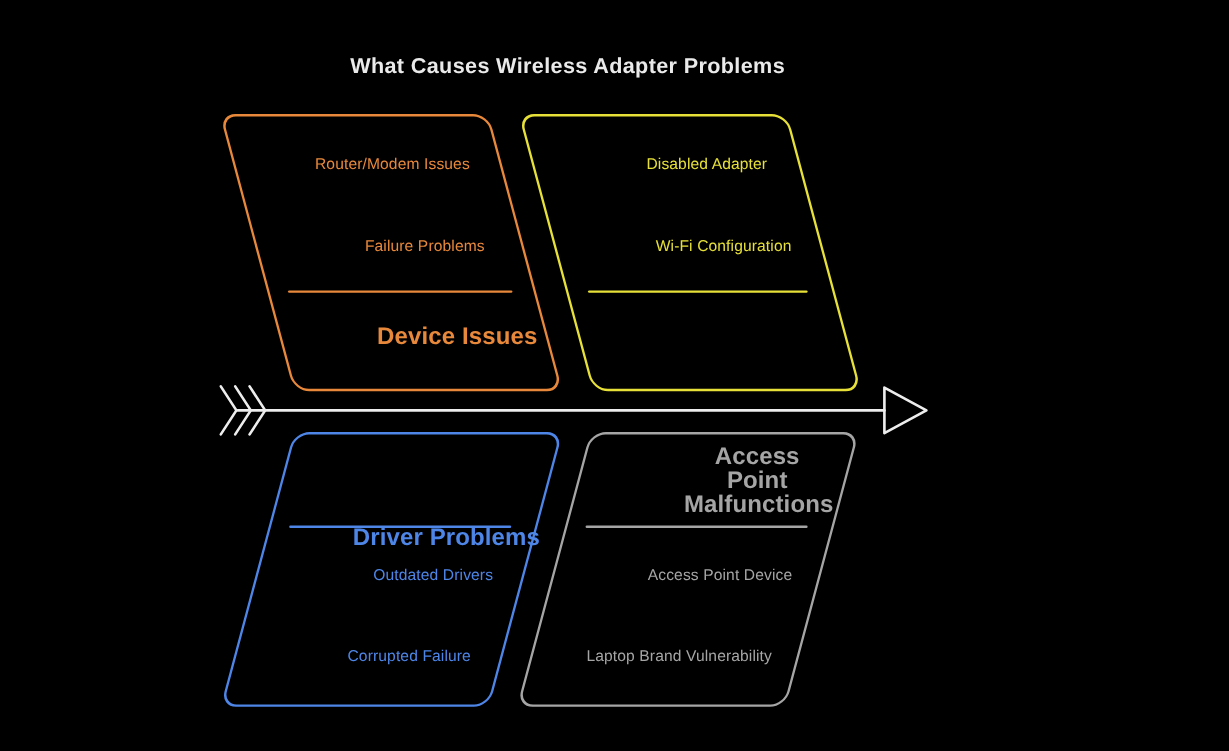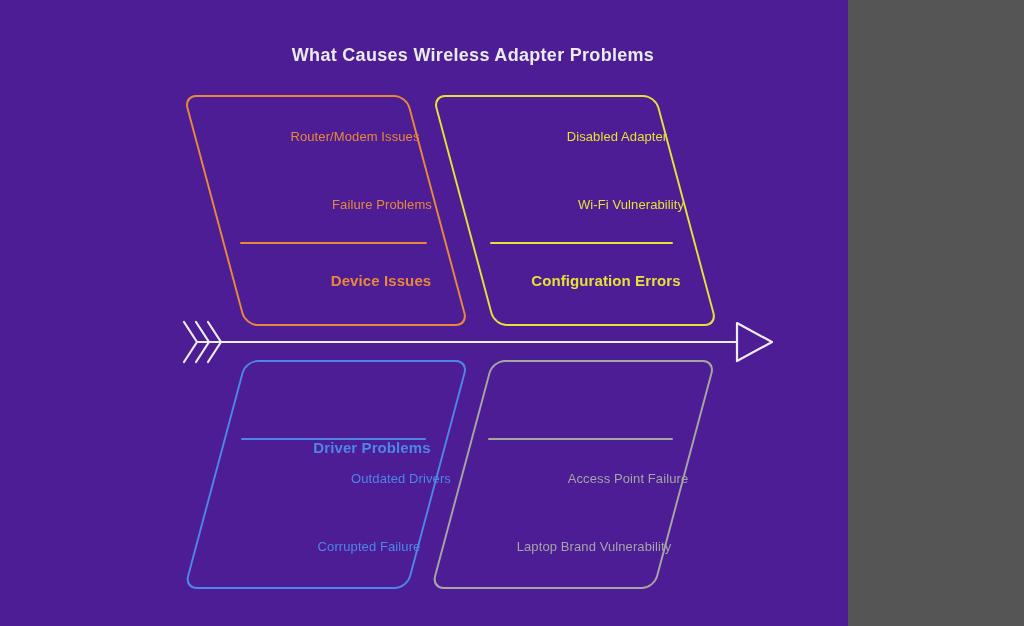--- a/index.html
+++ b/index.html
@@ -1,19 +1,19 @@
 <!DOCTYPE html>
 <html><head>
 <meta charset="utf-8">
 <style>
   html,body{margin:0;padding:0;background:#555;}
   .stage{
     position:relative;
-    width:848px;height:626px;
-    background:#4c1d95;
+    width:1024px;height:626px;
+    background:#000000;
     overflow:hidden;
     font-family:"Liberation Sans", sans-serif;
     text-decoration:underline;
   }
   .title{
     position:absolute;
     left:473px;top:55px;
     transform:translate(-50%,-50%);
     font-size:18px;font-weight:bold;
     letter-spacing:.3px;
@@ -42,22 +42,22 @@
   .bg-yellow{background:#E6E038;}
   .bg-blue{background:#4E86E8;}
   .bg-gray{background:#A5A5A5;}
   
   .t{
     position:absolute;
     transform:translate(-50%,-50%);
     white-space:nowrap;
     line-height:1.2;
   }
-  .item{font-size:13px;font-weight:400;letter-spacing:.1px;margin-left:28px;}
-  .cat{font-size:15px;font-weight:bold;letter-spacing:.1px;}
+  .item{font-size:13px;font-weight:400;letter-spacing:.1px;}
+  .cat{font-size:20px;font-weight:bold;letter-spacing:.1px;}
   .cat.wrap{white-space:normal;text-align:center;width:122px;line-height:20px;}
   .c-orange{color:#E8883B;}
   .c-yellow{color:#E6E038;}
   .c-blue{color:#4E86E8;}
   .c-gray{color:#A5A5A5;}
   .spine{position:absolute;left:180px;top:316px;}
 </style>
 </head>
 <body>
 
@@ -73,28 +73,28 @@
   <div class="divider bg-orange" style="left:240px;top:242px;width:187px;"></div>
   <div class="divider bg-yellow" style="left:490px;top:242px;width:183px;"></div>
   <div class="divider bg-blue" style="left:241px;top:438px;width:185px;"></div>
   <div class="divider bg-gray" style="left:488px;top:438px;width:185px;"></div>
 
   <span class="t item c-orange" style="left:327px;top:137px;">Router/Modem Issues</span>
   <span class="t item c-orange" style="left:354px;top:205px;">Failure Problems</span>
   <span class="t cat  c-orange" style="left:381px;top:281px;">Device Issues</span>
 
   <span class="t item c-yellow" style="left:589px;top:137px;">Disabled Adapter</span>
-  <span class="t item c-yellow" style="left:603px;top:205px;">Wi-Fi Vulnerability</span>
-  <span class="t cat  c-yellow" style="left:606px;top:281px;">Configuration Errors</span>
+  <span class="t item c-yellow" style="left:603px;top:205px;">Wi-Fi Configuration</span>
 
   <span class="t cat  c-blue" style="left:372px;top:400px;margin-top:48px;">Driver Problems</span>
-  <span class="t item c-blue" style="left:373px;top:479px;">Outdated Drivers</span>
+  <span class="t item c-blue" style="left:361px;top:479px;">Outdated Drivers</span>
   <span class="t item c-blue" style="left:341px;top:547px;">Corrupted Failure</span>
 
-  <span class="t item c-gray" style="left:600px;top:479px;">Access Point Failure</span>
+  <span class="t cat wrap c-gray" style="left:631px;top:401px;">Access Point Malfunctions</span>
+  <span class="t item c-gray" style="left:600px;top:479px;">Access Point Device</span>
   <span class="t item c-gray" style="left:566px;top:547px;text-align:center;">Laptop Brand Vulnerability</span>
 
   <svg class="spine" width="600" height="54" viewBox="0 0 600 54">
     <g stroke="#EDEDED" stroke-width="2.2" fill="none" stroke-linecap="round" stroke-linejoin="round">
       <g>
         <path d="M4,6  L17,26 L4,46"></path>
         <path d="M16,6 L29,26 L16,46"></path>
         <path d="M28,6 L41,26 L28,46"></path>
       </g>
       <line x1="18" y1="26" x2="557" y2="26"></line>

